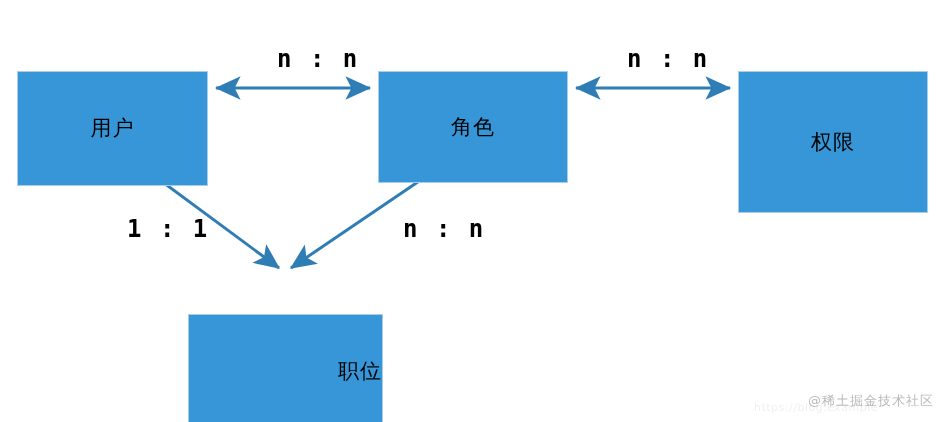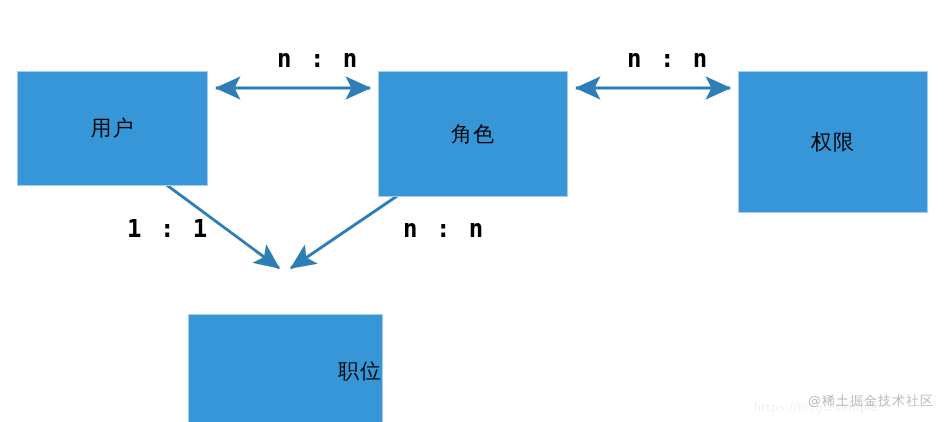--- a/index.html
+++ b/index.html
@@ -30,21 +30,21 @@
   .entity-label {
     color: #000000;
     font-family: "DejaVu Sans", "Liberation Sans", sans-serif;
     font-size: 21px;
     font-weight: 400;
     letter-spacing: 1px;
     line-height: 1;
     user-select: none;
   }
   #box-user   { left: 17px;  top: 31px;  width: 191px; height: 115px; }
-  #box-role   { left: 378px; top: 31px;  width: 190px; height: 126px; }
+  #box-role   { left: 378px; top: 31px;  width: 190px; height: 112px; }
   #box-perm   { left: 738px; top: 31px;  width: 190px; height: 142px; }
   #box-pos    { left: 188px; top: 274px; width: 195px; height: 114px; justify-content: flex-end; }
 
   .edge-label {
     position: absolute;
     color: #000000;
     font-family: "DejaVu Sans Mono", "Liberation Mono", monospace;
     font-size: 24px;
     font-weight: bold;
     letter-spacing: 2px;

